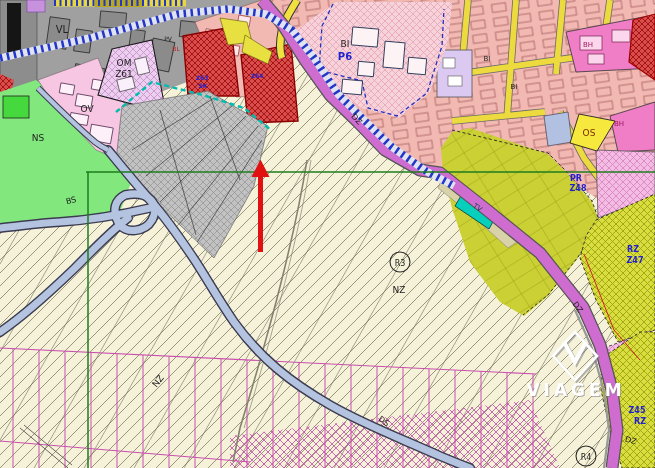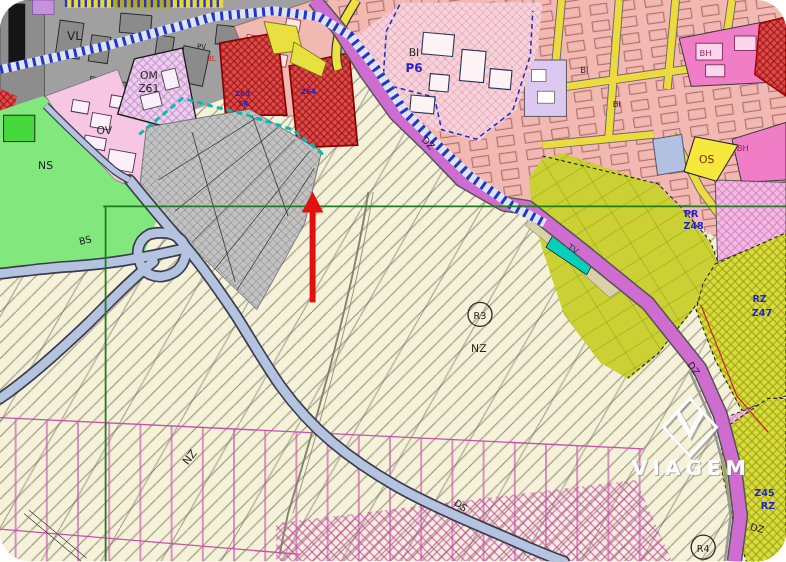--- a/index.html
+++ b/index.html
@@ -1,17 +1,17 @@
 <!DOCTYPE html>
 <html><head>
 <meta charset="utf-8">
 <style>
   html,body{margin:0;padding:0;background:#ffffff;}
   .map{position:relative;width:655px;height:468px;overflow:hidden;
-       font-family:"DejaVu Sans",sans-serif;background:#f6f2da;border-radius:25px;}
+       font-family:"DejaVu Sans",sans-serif;background:#f6f2da;}
   .map svg{position:absolute;left:0;top:0;}
   svg text{font-family:"DejaVu Sans",sans-serif;}
   .lbl{fill:#222;}
   .lbl-blue{fill:#2222cc;font-weight:bold;}
   .lbl-red{fill:#bb2222;}
   .lbl-bh{fill:#99195c;}
   .wm-text{fill:#ffffff;font-weight:bold;letter-spacing:4px;}
   .wm-shadow{fill:#777777;opacity:.55;font-weight:bold;letter-spacing:4px;}
 </style>
 </head>

